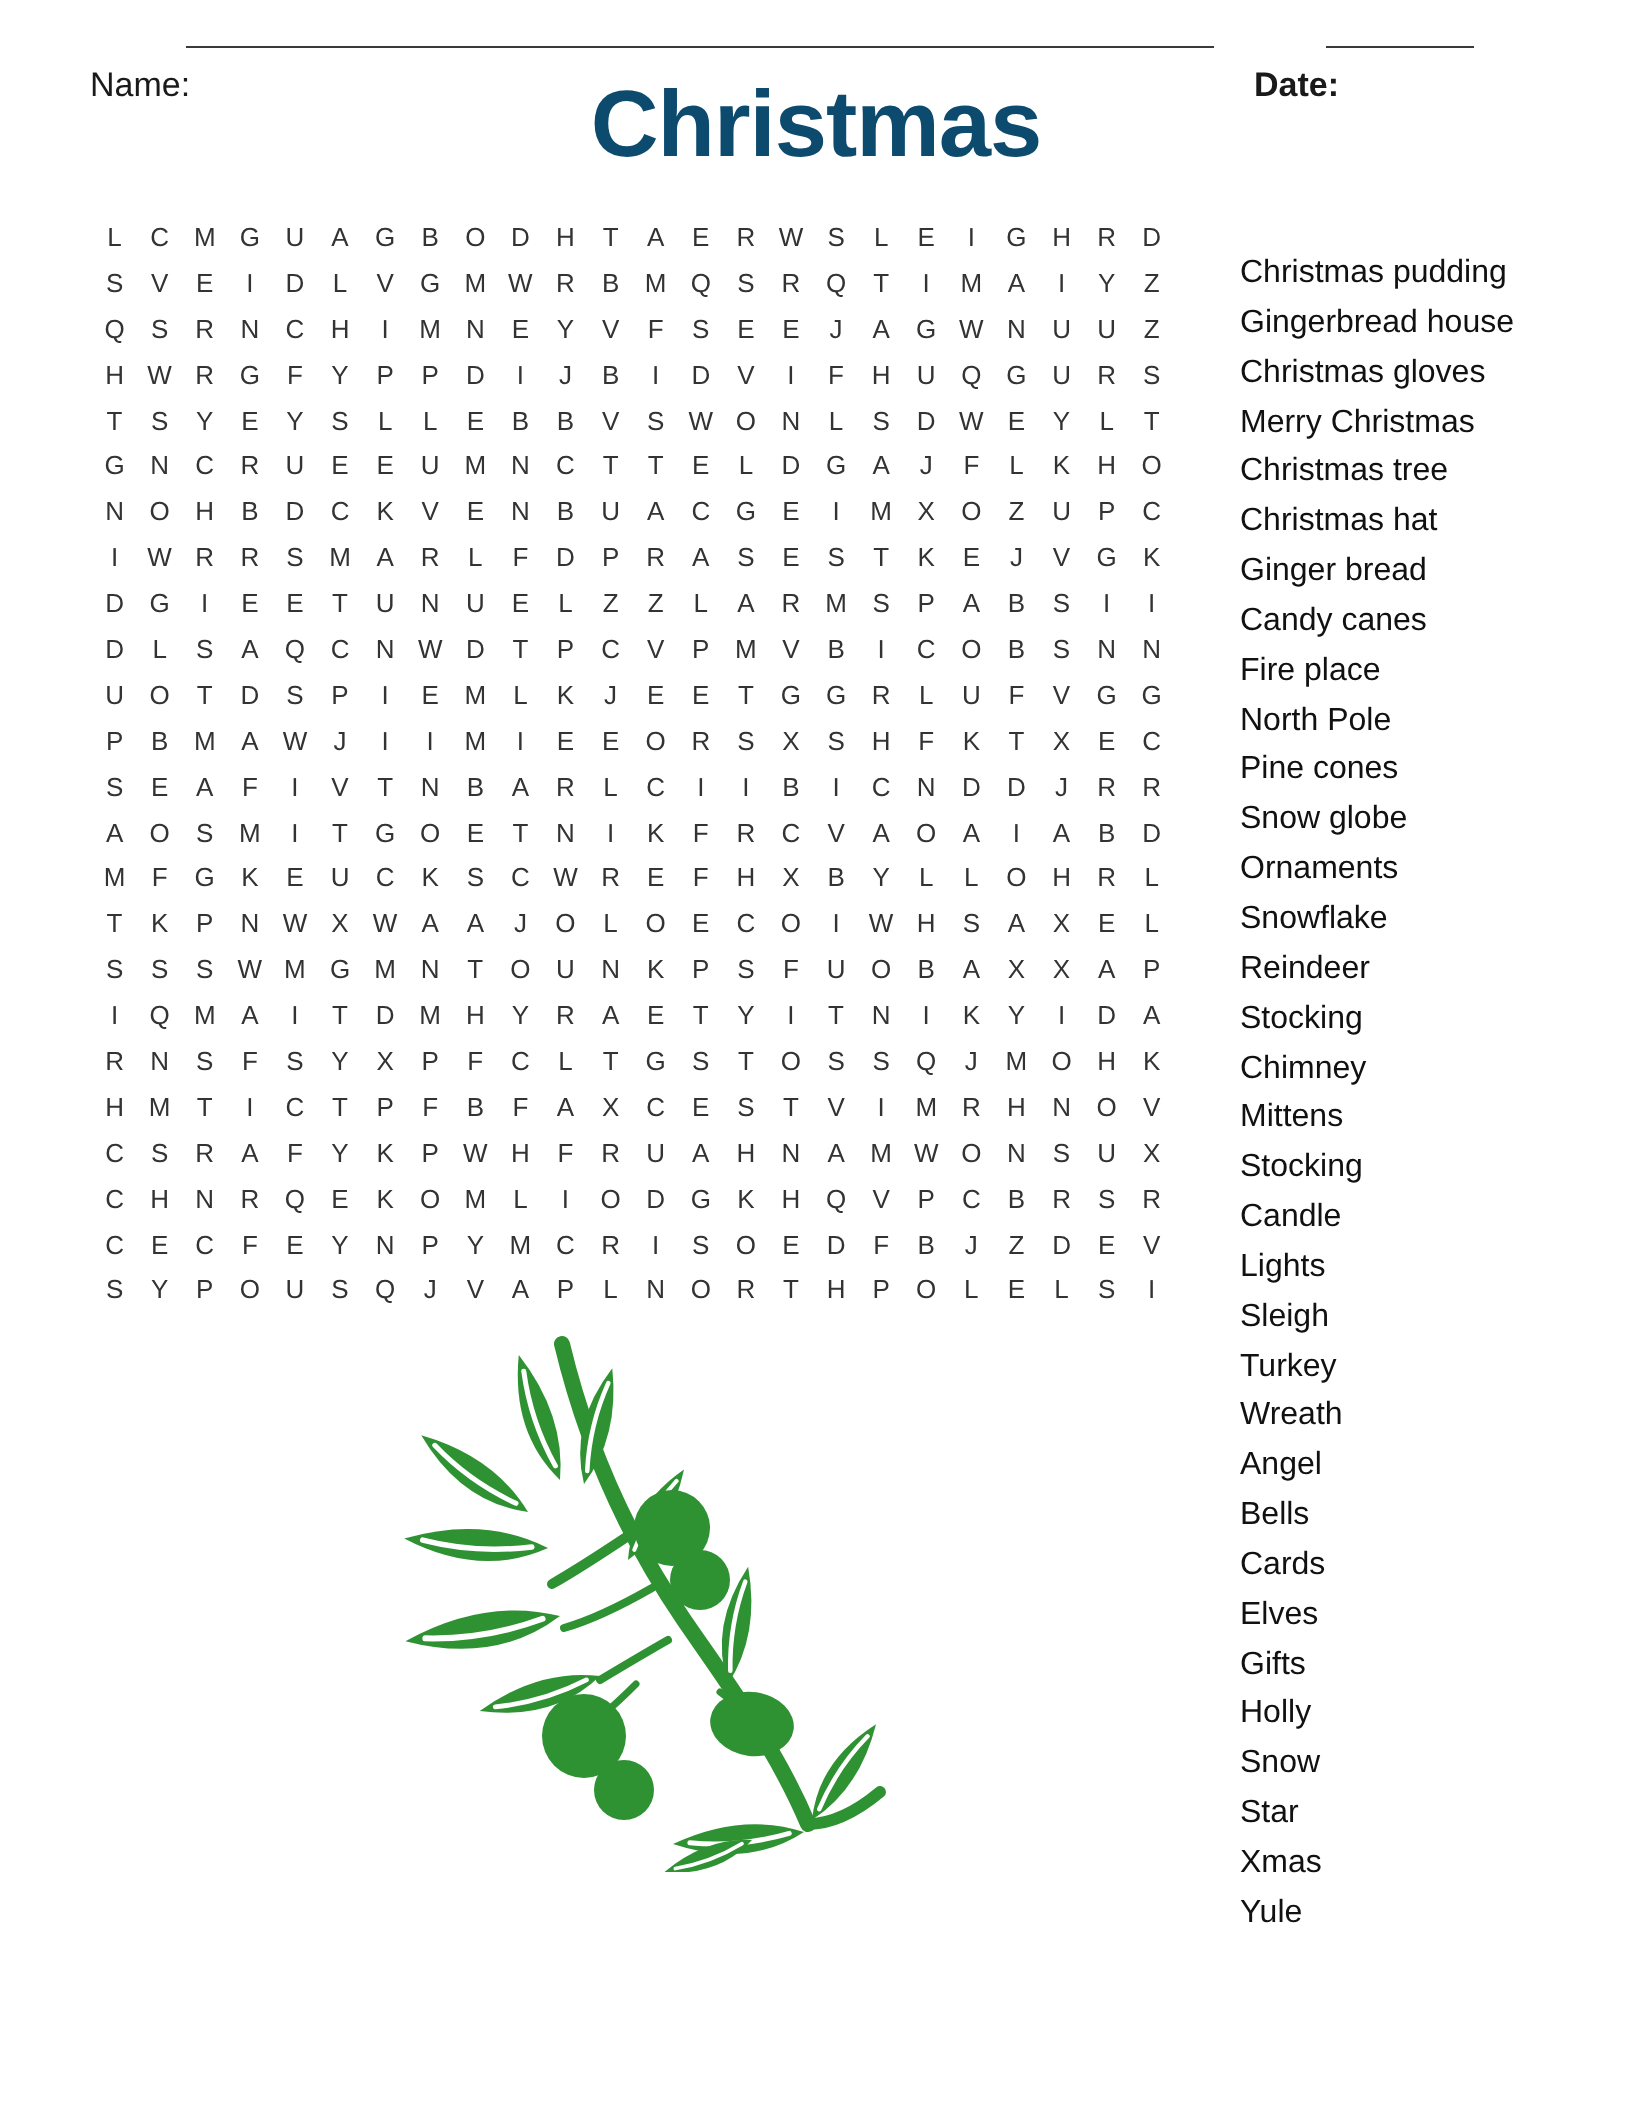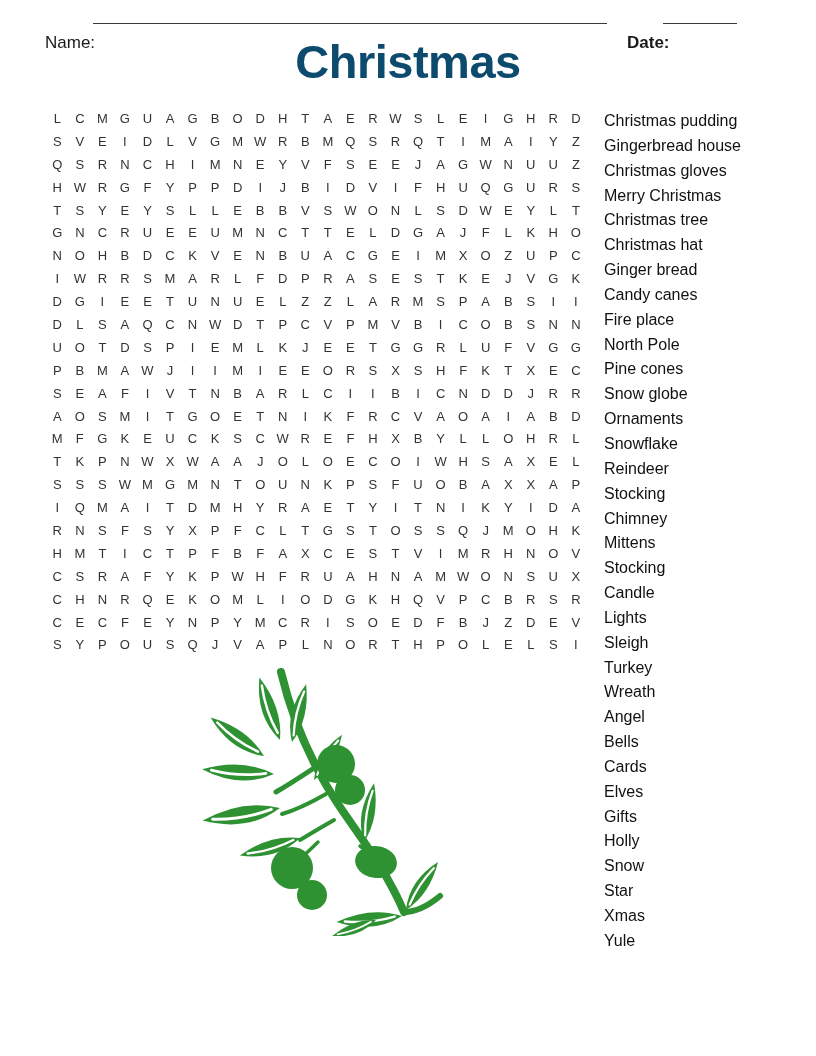--- a/index.html
+++ b/index.html
@@ -24,21 +24,21 @@
     position:absolute; left:46px; top:107px;
     display:grid; grid-template-columns:repeat(24, 22.55px); grid-auto-rows:22.9px;
   }
   #grid span {
     display:flex; align-items:center; justify-content:center;
     font-size:13px; font-weight:500; color:#333333;
   }
   
   #word-list {
     position:absolute; left:604px; top:109px;
-    margin:0; padding:0; list-style:none;
+    margin:16px; padding:0; list-style:none;
   }
   #word-list li { height:24.85px; line-height:24.85px; font-size:16px; color:#111; white-space:nowrap; }
   
   #branch { position:absolute; left:168px; top:662px; width:284px; height:274px; }
 </style>
 </head>
 <body>
 
 <div class="page">
 

